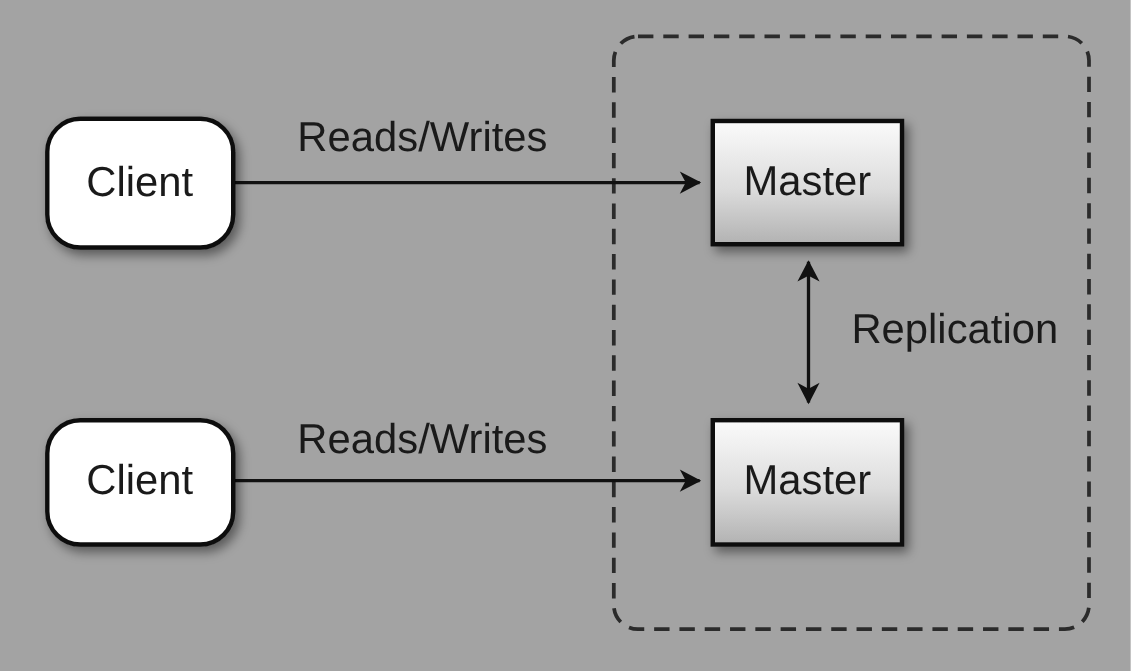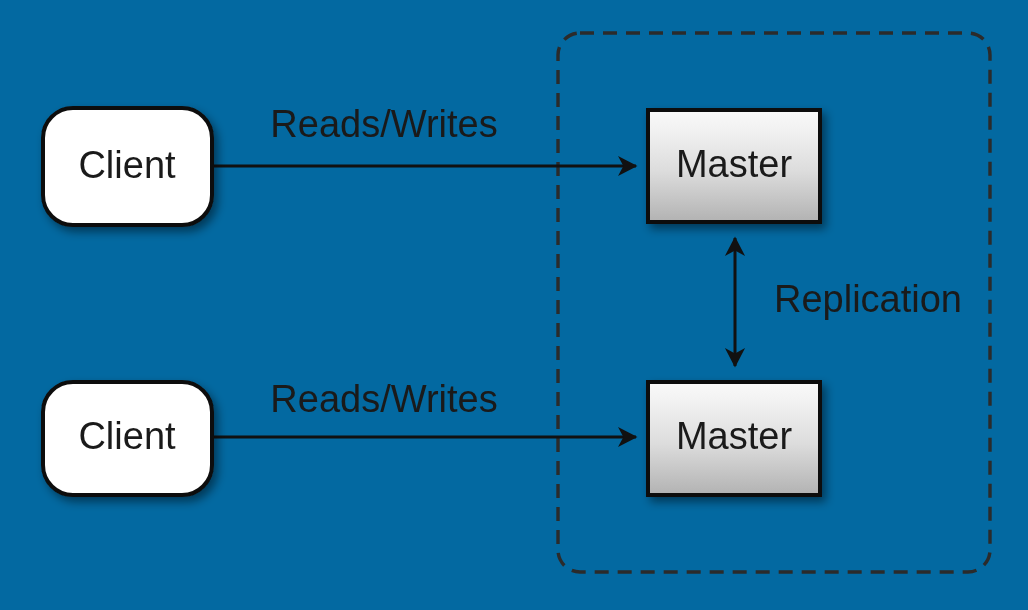--- a/index.html
+++ b/index.html
@@ -4,21 +4,21 @@
 <style>
   html, body {
     margin: 0;
     padding: 0;
     background: #ffffff;
   }
   #stage {
     position: relative;
     width: 1028px;
     height: 610px;
-    background: #0369a1;
+    background: #a3a3a3;
     overflow: hidden;
     font-family: "Liberation Sans", sans-serif;
   }
   #diagram-svg {
     position: absolute;
     left: 0;
     top: 0;
     width: 1028px;
     height: 610px;
     display: block;

